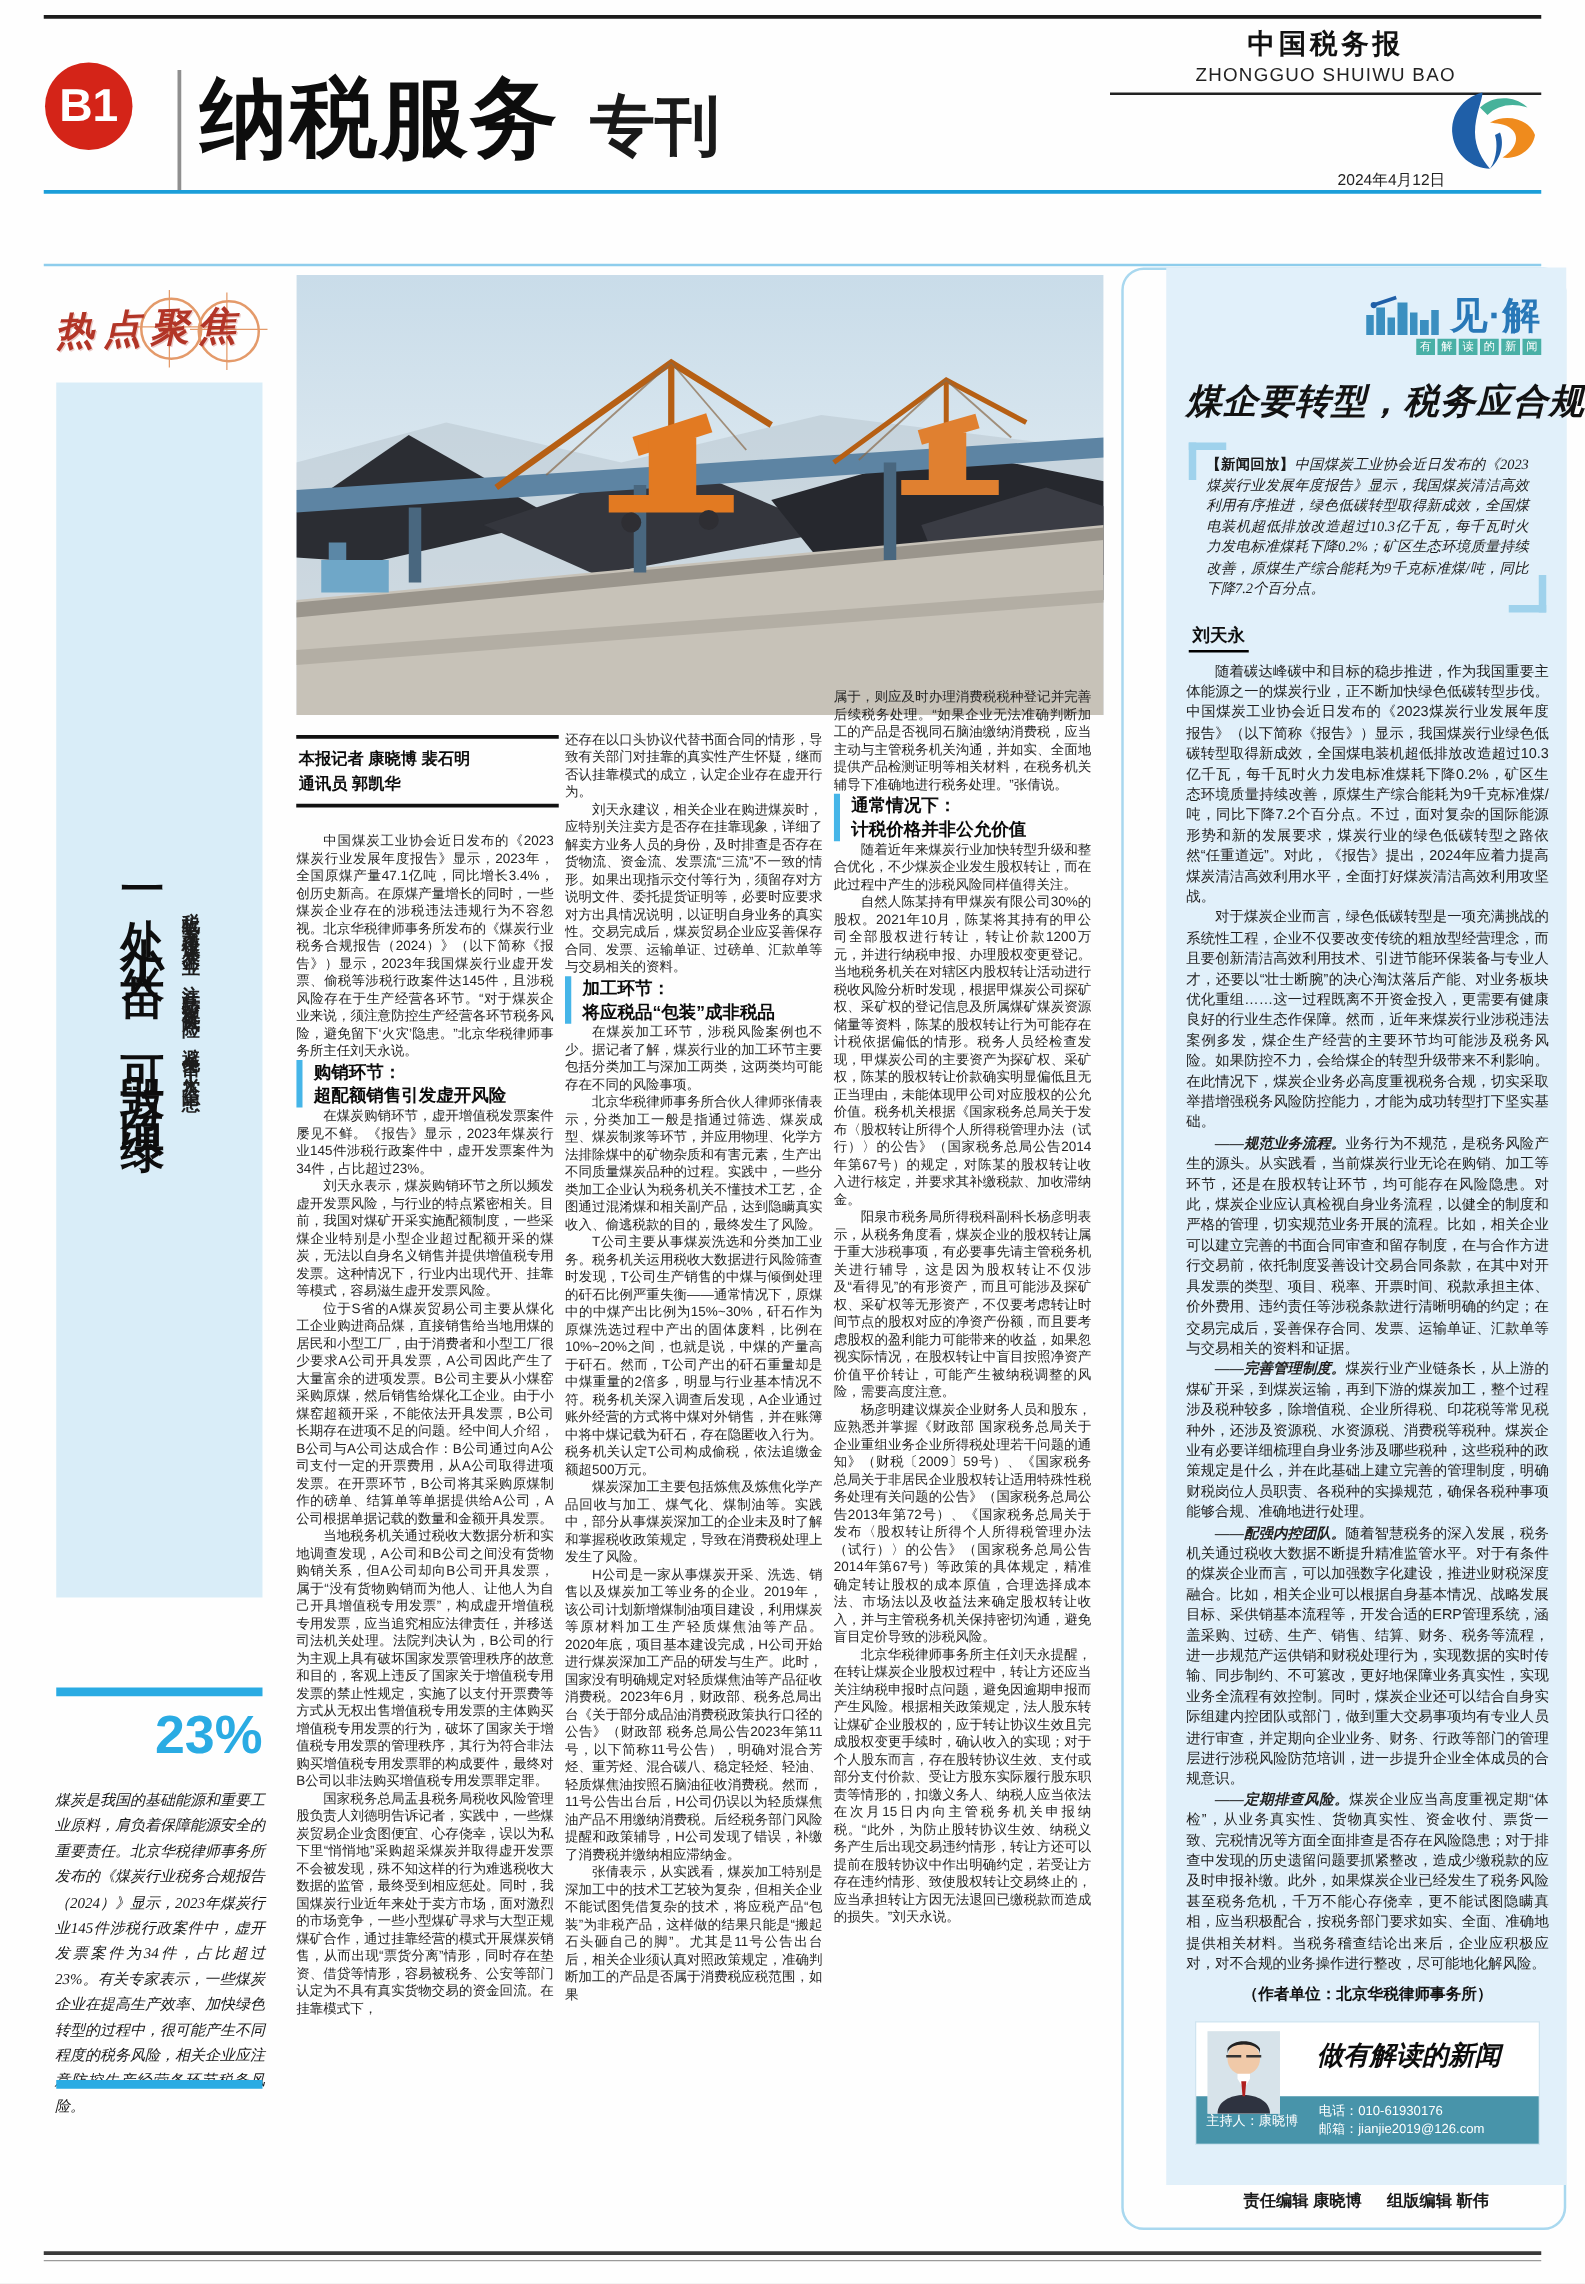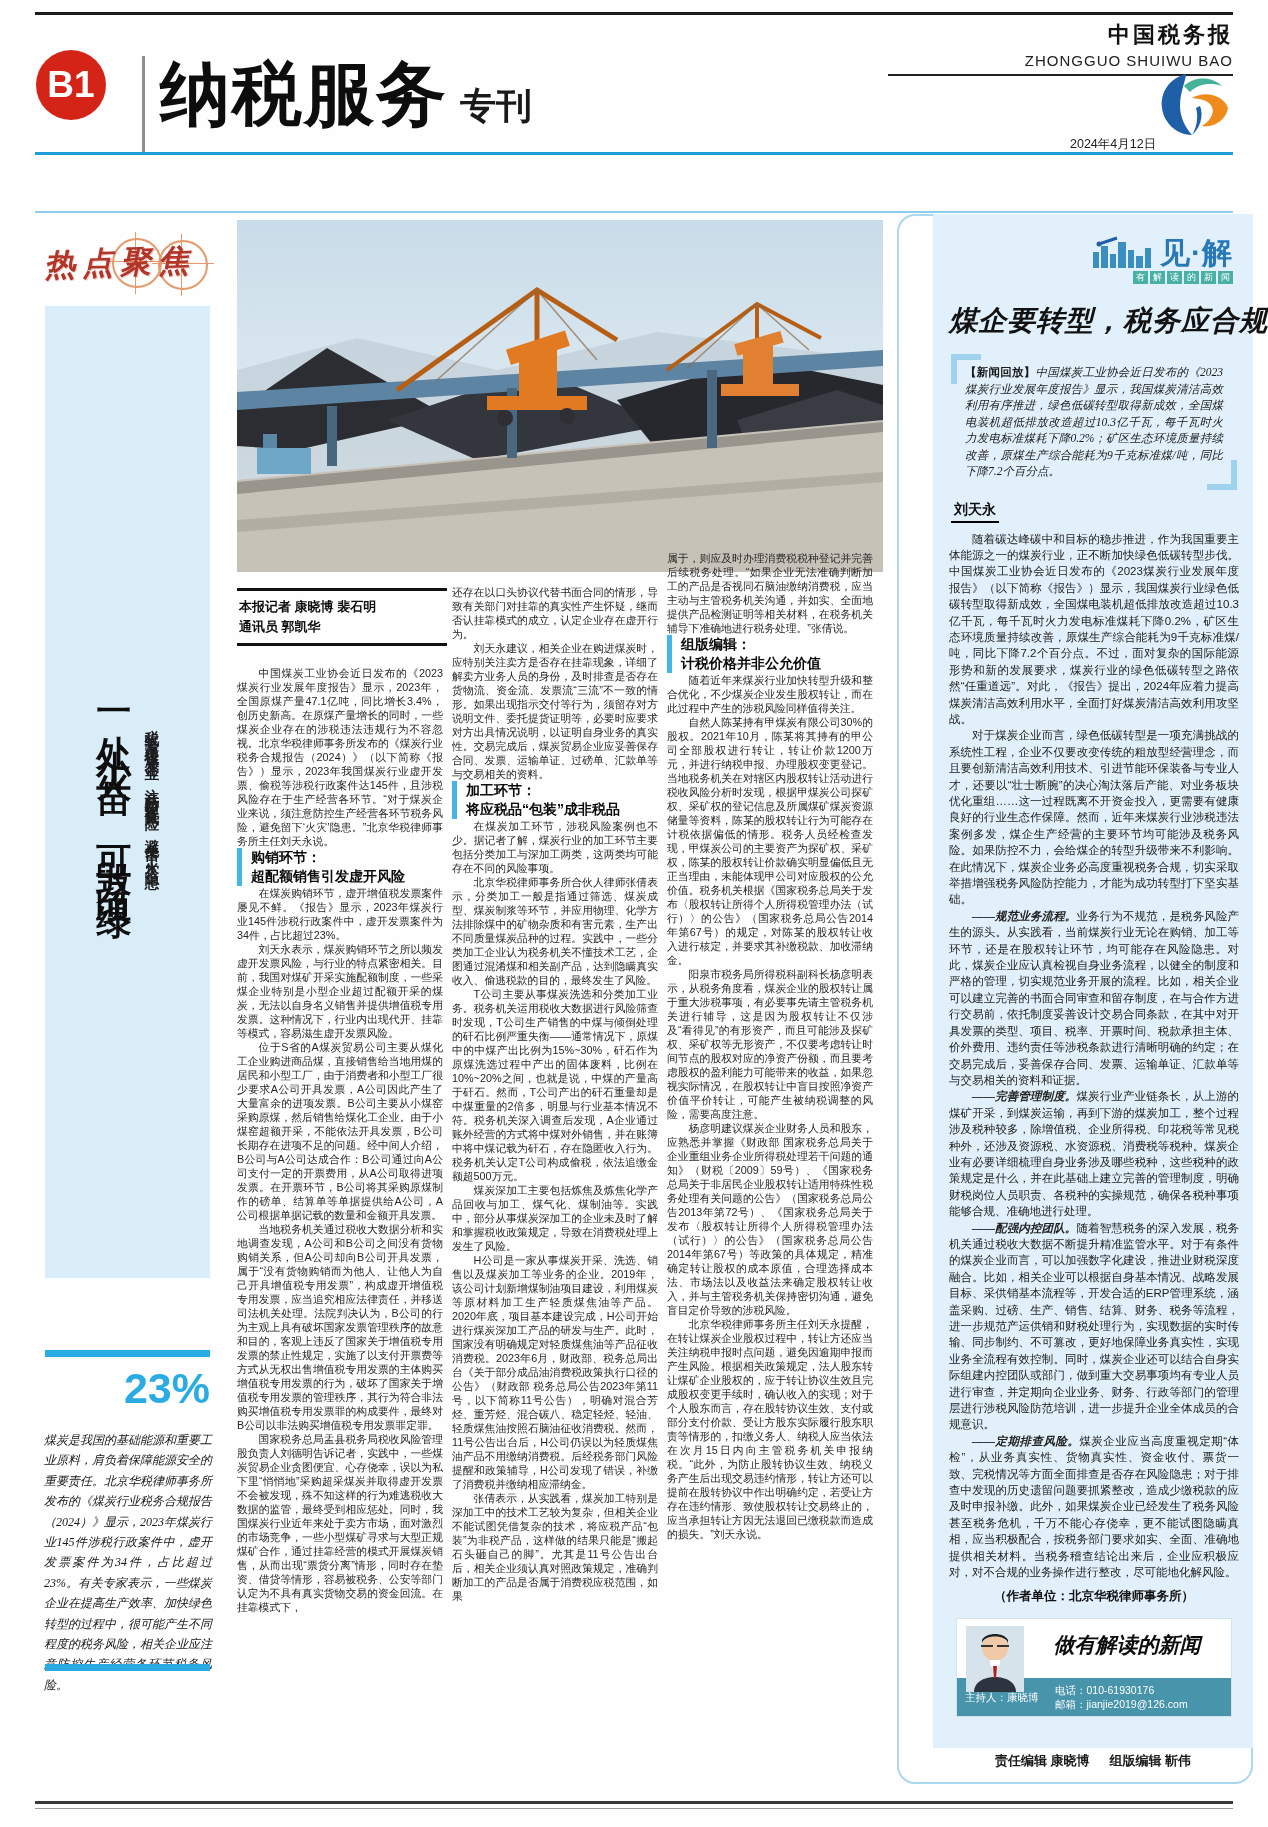--- a/index.html
+++ b/index.html
@@ -6,22 +6,22 @@
   .page{position:relative;width:1268px;height:1827px;background:#fefefe;margin:0 auto;overflow:hidden;
         font-family:"Liberation Sans",sans-serif;color:#222;}
   .abs{position:absolute;}
   
   .rule-top{left:35px;top:12px;width:1198px;height:3px;background:#1c1c1c;}
   .b1{left:36px;top:50px;width:70px;height:70px;border-radius:50%;background:#d42418;color:#fff;
       display:flex;align-items:center;justify-content:center;font-size:37px;font-weight:bold;}
   .hdr-div{left:142px;top:56px;width:3px;height:96px;background:#8f8f8f;}
   .hdr-title{left:160px;top:48px;white-space:nowrap;}
   .hdr-title .t1{font-size:70px;font-weight:900;color:#0d0d0d;letter-spacing:2px;}
-  .hdr-title .t2{font-size:36px;font-weight:600;color:#1a1a1a;margin-left:12px;font-family:"Liberation Serif",serif;}
-  .paper{right:35px;top:20px;width:345px;text-align:right;border-bottom:2px solid #222;padding-bottom:5px;}
+  .hdr-title .t2{font-size:52px;font-weight:600;color:#1a1a1a;margin-left:24px;font-family:"Liberation Serif",serif;}
+  .paper{right:35px;top:20px;width:345px;text-align:center;border-bottom:2px solid #222;padding-bottom:5px;}
   .paper .cn{font-size:22px;font-weight:bold;letter-spacing:3px;color:#111;}
   .paper .py{font-size:15px;letter-spacing:1px;color:#222;margin-top:2px;}
   .logo{right:38px;top:72px;}
   .date{left:1070px;top:136px;font-size:12.5px;color:#222;}
   .rule-blue{left:35px;top:152px;width:1198px;height:3px;background:#1b9ed9;}
   .rule-blue2{left:35px;top:211px;width:1198px;height:2px;background:#8ecdec;}
   
   .stamp{left:42px;top:230px;width:165px;height:66px;}
   .stamp .circ{position:absolute;width:46px;height:46px;border:2px solid #e49a6a;border-radius:50%;}
   .stamp .circ:before,.stamp .circ:after{content:"";position:absolute;background:#e49a6a;}
@@ -214,21 +214,21 @@
     <p class="p">北京华税律师事务所合伙人律师张倩表示，分类加工一般是指通过筛选、煤炭成型、煤炭制浆等环节，并应用物理、化学方法排除煤中的矿物杂质和有害元素，生产出不同质量煤炭品种的过程。实践中，一些分类加工企业认为税务机关不懂技术工艺，企图通过混淆煤和相关副产品，达到隐瞒真实收入、偷逃税款的目的，最终发生了风险。</p>
     <p class="p">T公司主要从事煤炭洗选和分类加工业务。税务机关运用税收大数据进行风险筛查时发现，T公司生产销售的中煤与倾倒处理的矸石比例严重失衡——通常情况下，原煤中的中煤产出比例为15%~30%，矸石作为原煤洗选过程中产出的固体废料，比例在10%~20%之间，也就是说，中煤的产量高于矸石。然而，T公司产出的矸石重量却是中煤重量的2倍多，明显与行业基本情况不符。税务机关深入调查后发现，A企业通过账外经营的方式将中煤对外销售，并在账簿中将中煤记载为矸石，存在隐匿收入行为。税务机关认定T公司构成偷税，依法追缴金额超500万元。</p>
     <p class="p">煤炭深加工主要包括炼焦及炼焦化学产品回收与加工、煤气化、煤制油等。实践中，部分从事煤炭深加工的企业未及时了解和掌握税收政策规定，导致在消费税处理上发生了风险。</p>
     <p class="p">H公司是一家从事煤炭开采、洗选、销售以及煤炭加工等业务的企业。2019年，该公司计划新增煤制油项目建设，利用煤炭等原材料加工生产轻质煤焦油等产品。2020年底，项目基本建设完成，H公司开始进行煤炭深加工产品的研发与生产。此时，国家没有明确规定对轻质煤焦油等产品征收消费税。2023年6月，财政部、税务总局出台《关于部分成品油消费税政策执行口径的公告》（财政部 税务总局公告2023年第11号，以下简称11号公告），明确对混合芳烃、重芳烃、混合碳八、稳定轻烃、轻油、轻质煤焦油按照石脑油征收消费税。然而，11号公告出台后，H公司仍误以为轻质煤焦油产品不用缴纳消费税。后经税务部门风险提醒和政策辅导，H公司发现了错误，补缴了消费税并缴纳相应滞纳金。</p>
     <p class="p">张倩表示，从实践看，煤炭加工特别是深加工中的技术工艺较为复杂，但相关企业不能试图凭借复杂的技术，将应税产品“包装”为非税产品，这样做的结果只能是“搬起石头砸自己的脚”。尤其是11号公告出台后，相关企业须认真对照政策规定，准确判断加工的产品是否属于消费税应税范围，如果</p>
   </div>
 
   <div class="col col3">
     <p>属于，则应及时办理消费税税种登记并完善后续税务处理。“如果企业无法准确判断加工的产品是否视同石脑油缴纳消费税，应当主动与主管税务机关沟通，并如实、全面地提供产品检测证明等相关材料，在税务机关辅导下准确地进行税务处理。”张倩说。</p>
     <p class="sec">
-      <span>组版编辑：</span><br>
+      <span>通常情况下：</span><br>
       <span>计税价格并非公允价值</span>
     </p>
     <p class="p">随着近年来煤炭行业加快转型升级和整合优化，不少煤炭企业发生股权转让，而在此过程中产生的涉税风险同样值得关注。</p>
     <p class="p">自然人陈某持有甲煤炭有限公司30%的股权。2021年10月，陈某将其持有的甲公司全部股权进行转让，转让价款1200万元，并进行纳税申报、办理股权变更登记。当地税务机关在对辖区内股权转让活动进行税收风险分析时发现，根据甲煤炭公司探矿权、采矿权的登记信息及所属煤矿煤炭资源储量等资料，陈某的股权转让行为可能存在计税依据偏低的情形。税务人员经检查发现，甲煤炭公司的主要资产为探矿权、采矿权，陈某的股权转让价款确实明显偏低且无正当理由，未能体现甲公司对应股权的公允价值。税务机关根据《国家税务总局关于发布〈股权转让所得个人所得税管理办法（试行）〉的公告》（国家税务总局公告2014年第67号）的规定，对陈某的股权转让收入进行核定，并要求其补缴税款、加收滞纳金。</p>
     <p class="p">阳泉市税务局所得税科副科长杨彦明表示，从税务角度看，煤炭企业的股权转让属于重大涉税事项，有必要事先请主管税务机关进行辅导，这是因为股权转让不仅涉及“看得见”的有形资产，而且可能涉及探矿权、采矿权等无形资产，不仅要考虑转让时间节点的股权对应的净资产份额，而且要考虑股权的盈利能力可能带来的收益，如果忽视实际情况，在股权转让中盲目按照净资产价值平价转让，可能产生被纳税调整的风险，需要高度注意。</p>
     <p class="p">杨彦明建议煤炭企业财务人员和股东，应熟悉并掌握《财政部 国家税务总局关于企业重组业务企业所得税处理若干问题的通知》（财税〔2009〕59号）、《国家税务总局关于非居民企业股权转让适用特殊性税务处理有关问题的公告》（国家税务总局公告2013年第72号）、《国家税务总局关于发布〈股权转让所得个人所得税管理办法（试行）〉的公告》（国家税务总局公告2014年第67号）等政策的具体规定，精准确定转让股权的成本原值，合理选择成本法、市场法以及收益法来确定股权转让收入，并与主管税务机关保持密切沟通，避免盲目定价导致的涉税风险。</p>
     <p class="p">北京华税律师事务所主任刘天永提醒，在转让煤炭企业股权过程中，转让方还应当关注纳税申报时点问题，避免因逾期申报而产生风险。根据相关政策规定，法人股东转让煤矿企业股权的，应于转让协议生效且完成股权变更手续时，确认收入的实现；对于个人股东而言，存在股转协议生效、支付或部分支付价款、受让方股东实际履行股东职责等情形的，扣缴义务人、纳税人应当依法在次月15日内向主管税务机关申报纳税。“此外，为防止股转协议生效、纳税义务产生后出现交易违约情形，转让方还可以提前在股转协议中作出明确约定，若受让方存在违约情形、致使股权转让交易终止的，应当承担转让方因无法退回已缴税款而造成的损失。”刘天永说。</p>
   </div>
 
   <div class="abs frame"></div>

